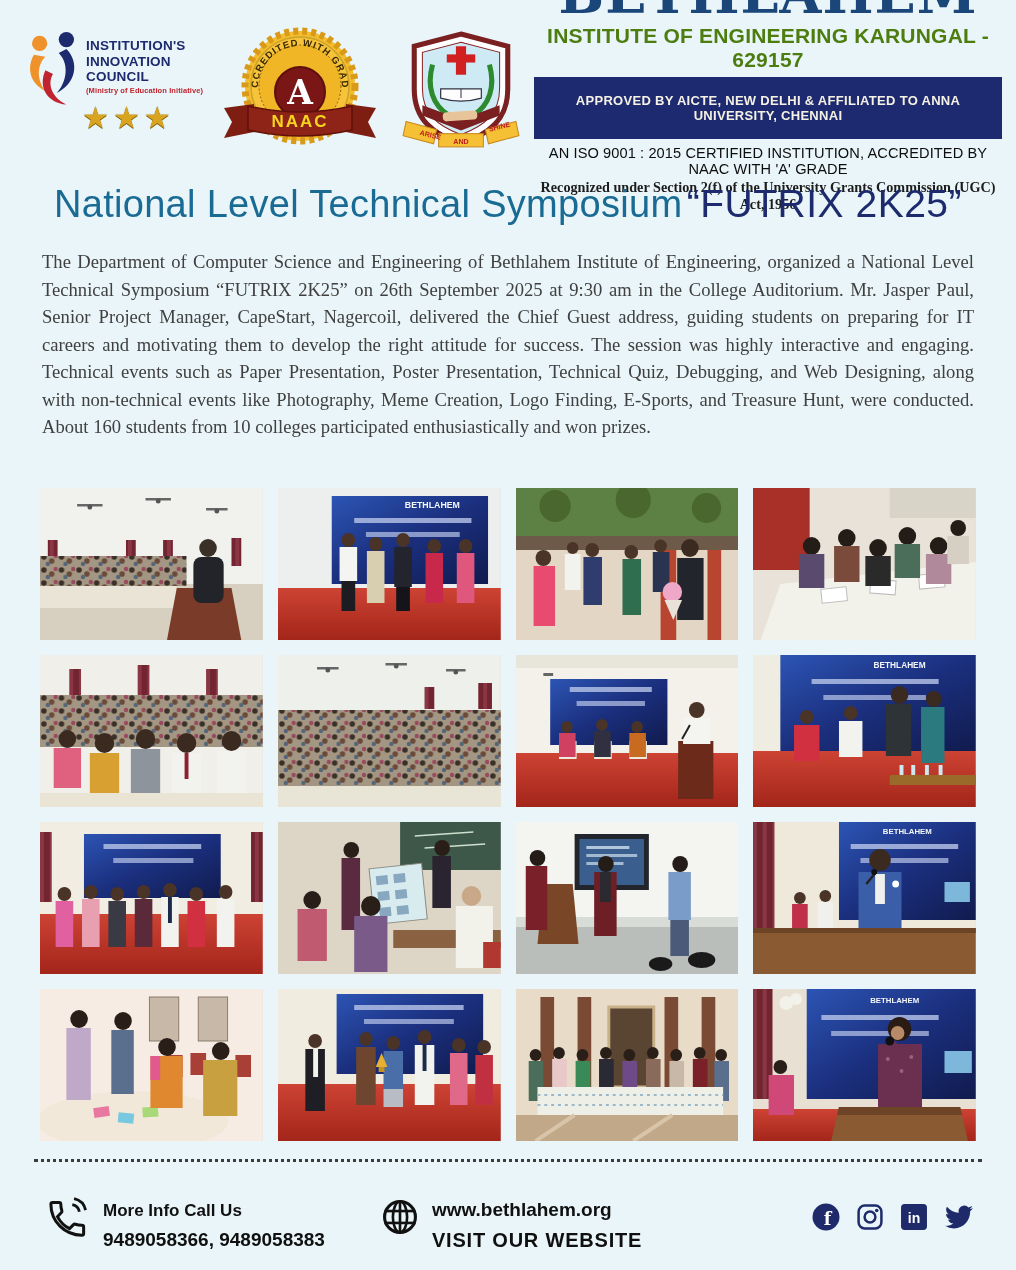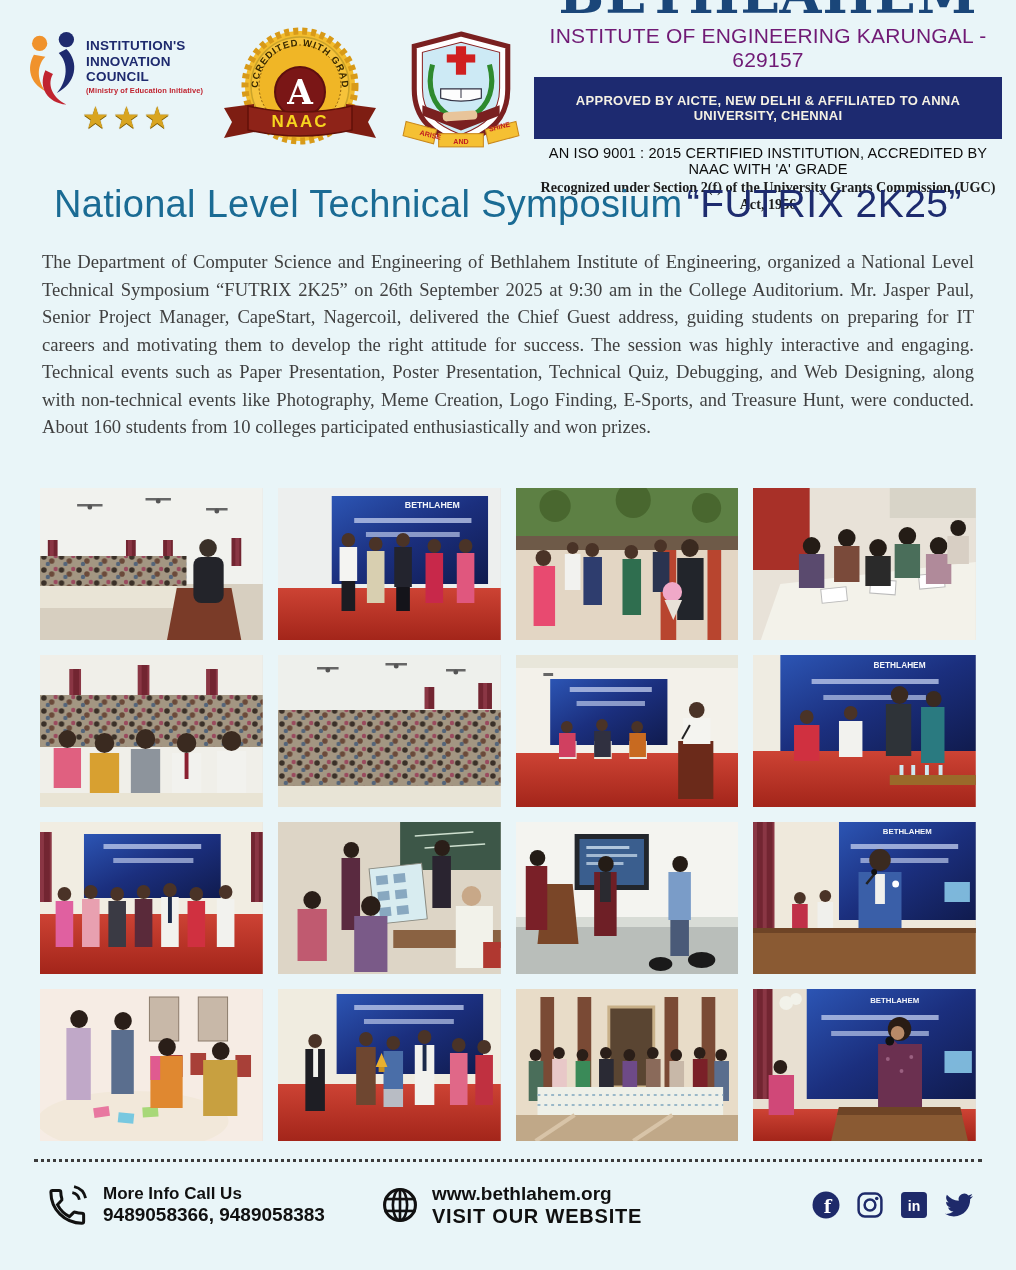--- a/index.html
+++ b/index.html
@@ -11,41 +11,41 @@
   .iic-fig{position:absolute;left:0;top:6px;}
   .iic-text{position:absolute;left:62px;top:14px;font-weight:bold;color:#1e2a6e;font-size:13.5px;line-height:1.15;letter-spacing:.2px;}
   .iic-sub{font-size:7.5px;color:#c02430;font-weight:bold;margin-top:2px;letter-spacing:.1px;}
   .iic-stars{position:absolute;left:58px;top:76px;font-size:30px;color:#d9a520;letter-spacing:4px;
              text-shadow:0 1px 0 #7a5a00, 0 0 1px #8a6a10;}
   .naac{width:176px;flex:none;display:flex;justify-content:center;margin-top:2px;}
   .emblem{width:146px;flex:none;display:flex;justify-content:center;margin-top:6px;}
   .inst{flex:1;text-align:center;margin-top:2px;padding-right:6px;}
   .inst-name{font-family:"DejaVu Serif","Liberation Serif",serif;font-weight:bold;font-size:54px;line-height:1;
              color:#1a4679;letter-spacing:1px;margin:0;}
-  .inst-sub{font-size:21px;font-weight:normal;color:#701a75;letter-spacing:.2px;margin-top:3px;}
+  .inst-sub{font-size:21px;font-weight:bold;color:#4d7c0f;letter-spacing:.2px;margin-top:3px;}
   .inst-bar{background:#1d2a70;color:#f5f1e4;font-size:13px;font-weight:bold;letter-spacing:.3px;
             padding:16px 6px;margin-top:5px;display:block;}
   .inst-iso{font-size:14.6px;font-weight:normal;color:#0d0d0d;margin-top:6px;letter-spacing:.1px;}
   .inst-ugc{font-family:"Liberation Serif",serif;font-size:14.2px;font-weight:bold;color:#1c1c1c;margin-top:2px;}
   
   .title{ text-align:center;margin-top:24px;height:52px;font-weight:400;}
   .title .t-main{color:#1a6b94;font-size:38px;letter-spacing:.3px;}
   .title .t-hi{color:#1d2b6e;font-size:39px;letter-spacing:.5px;}
   .para{margin:14px 42px 0 42px;height:224px;overflow:hidden;
         font-family:Liberation Serif, serif;font-size:18.6px;line-height:27.5px;
         text-align:justify;color:#404040;}
   
   .grid{margin:16px 40px 0 40px;display:grid;grid-template-columns:repeat(4,1fr);gap:15px;}
   .ph{height:152px;overflow:hidden;background:#ddd;}
   .ph svg{display:block;width:100%;height:100%;}
   
   .sep{margin:18px 34px 0 34px;border-top:3px dotted #3c3c3c;height:0;}
   .footer{display:flex;align-items:center;padding:20px 42px 0 44px;}
   .f-block{display:flex;align-items:center;gap:13px;}
-  .f-lines{display:flex;flex-direction:column;gap:0;}
+  .f-lines{display:flex;flex-direction:column;gap:8px;margin-top:17px;}
   .f-label{font-size:17px;font-weight:bold;color:#101010;}
   .f-value{font-size:19px;font-weight:bold;color:#101010;}
   .f-url{font-size:19px;font-weight:bold;color:#101010;}
   .f-cta{font-size:20px;font-weight:bold;color:#101010;letter-spacing:.8px;}
   .web{margin-left:56px;}
   .social{margin-left:auto;display:flex;gap:16px;align-items:center;}
   .social svg{display:block;}
 </style>
 </head>
 <body>

